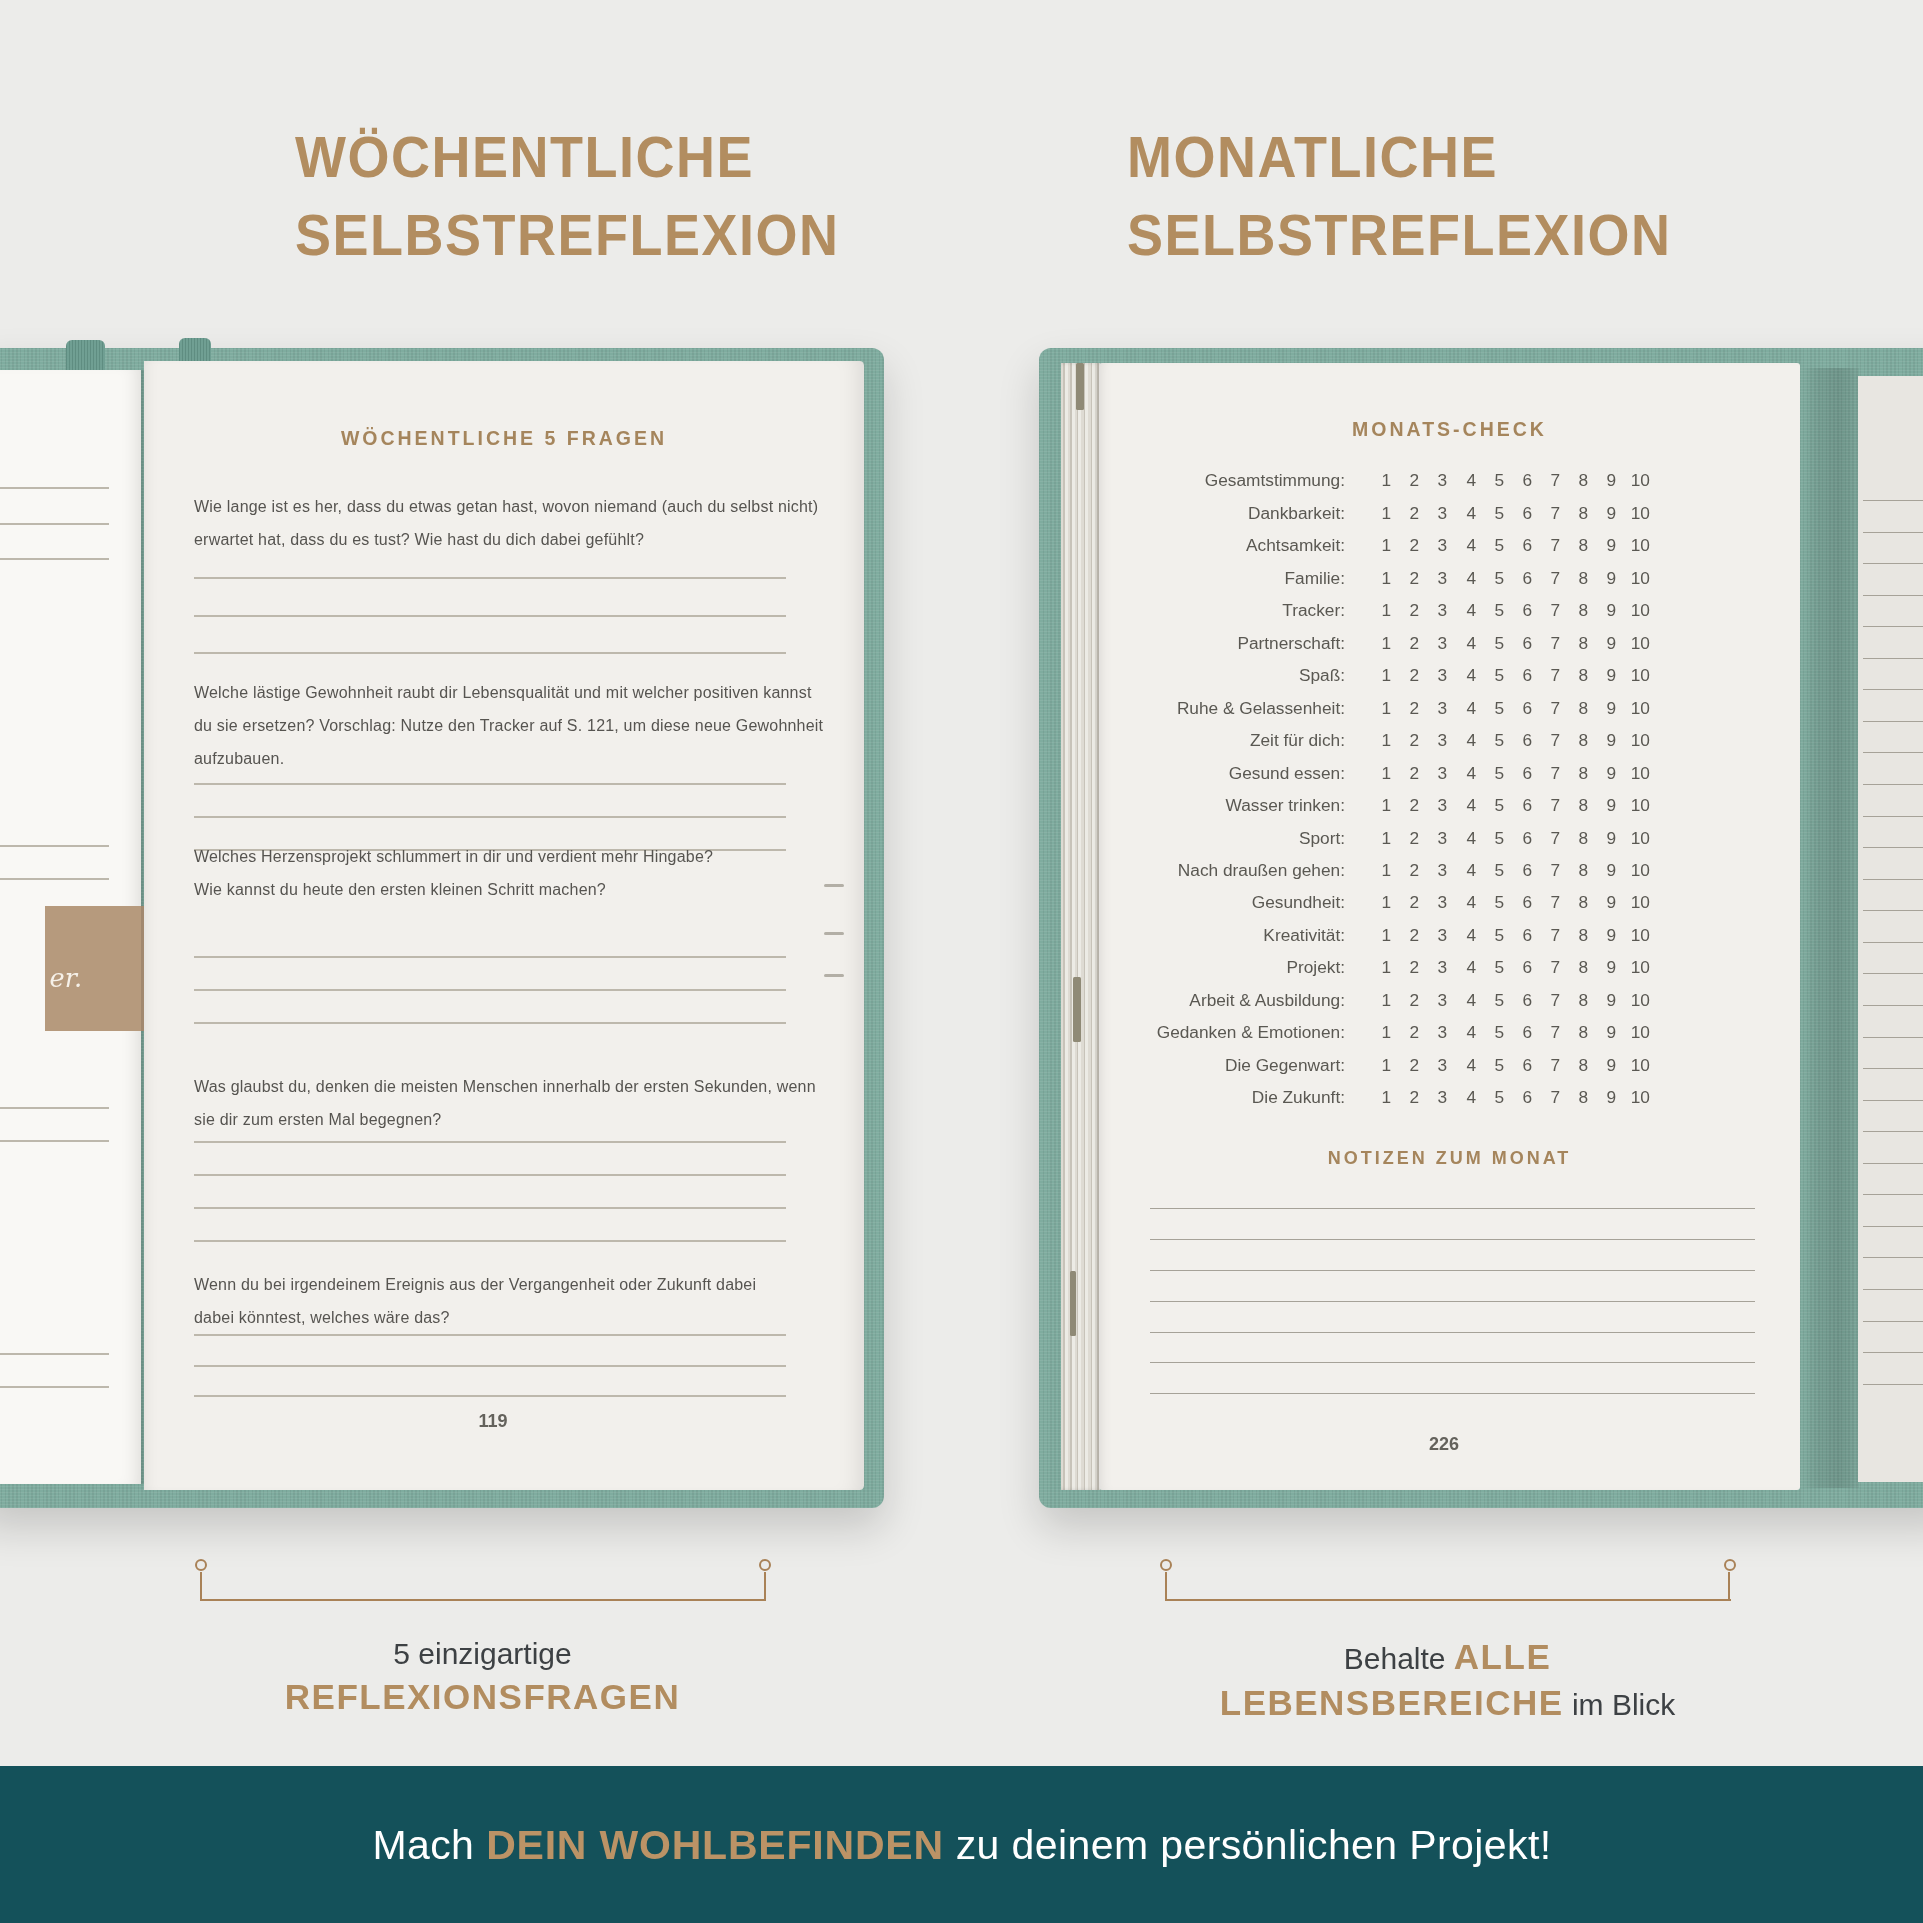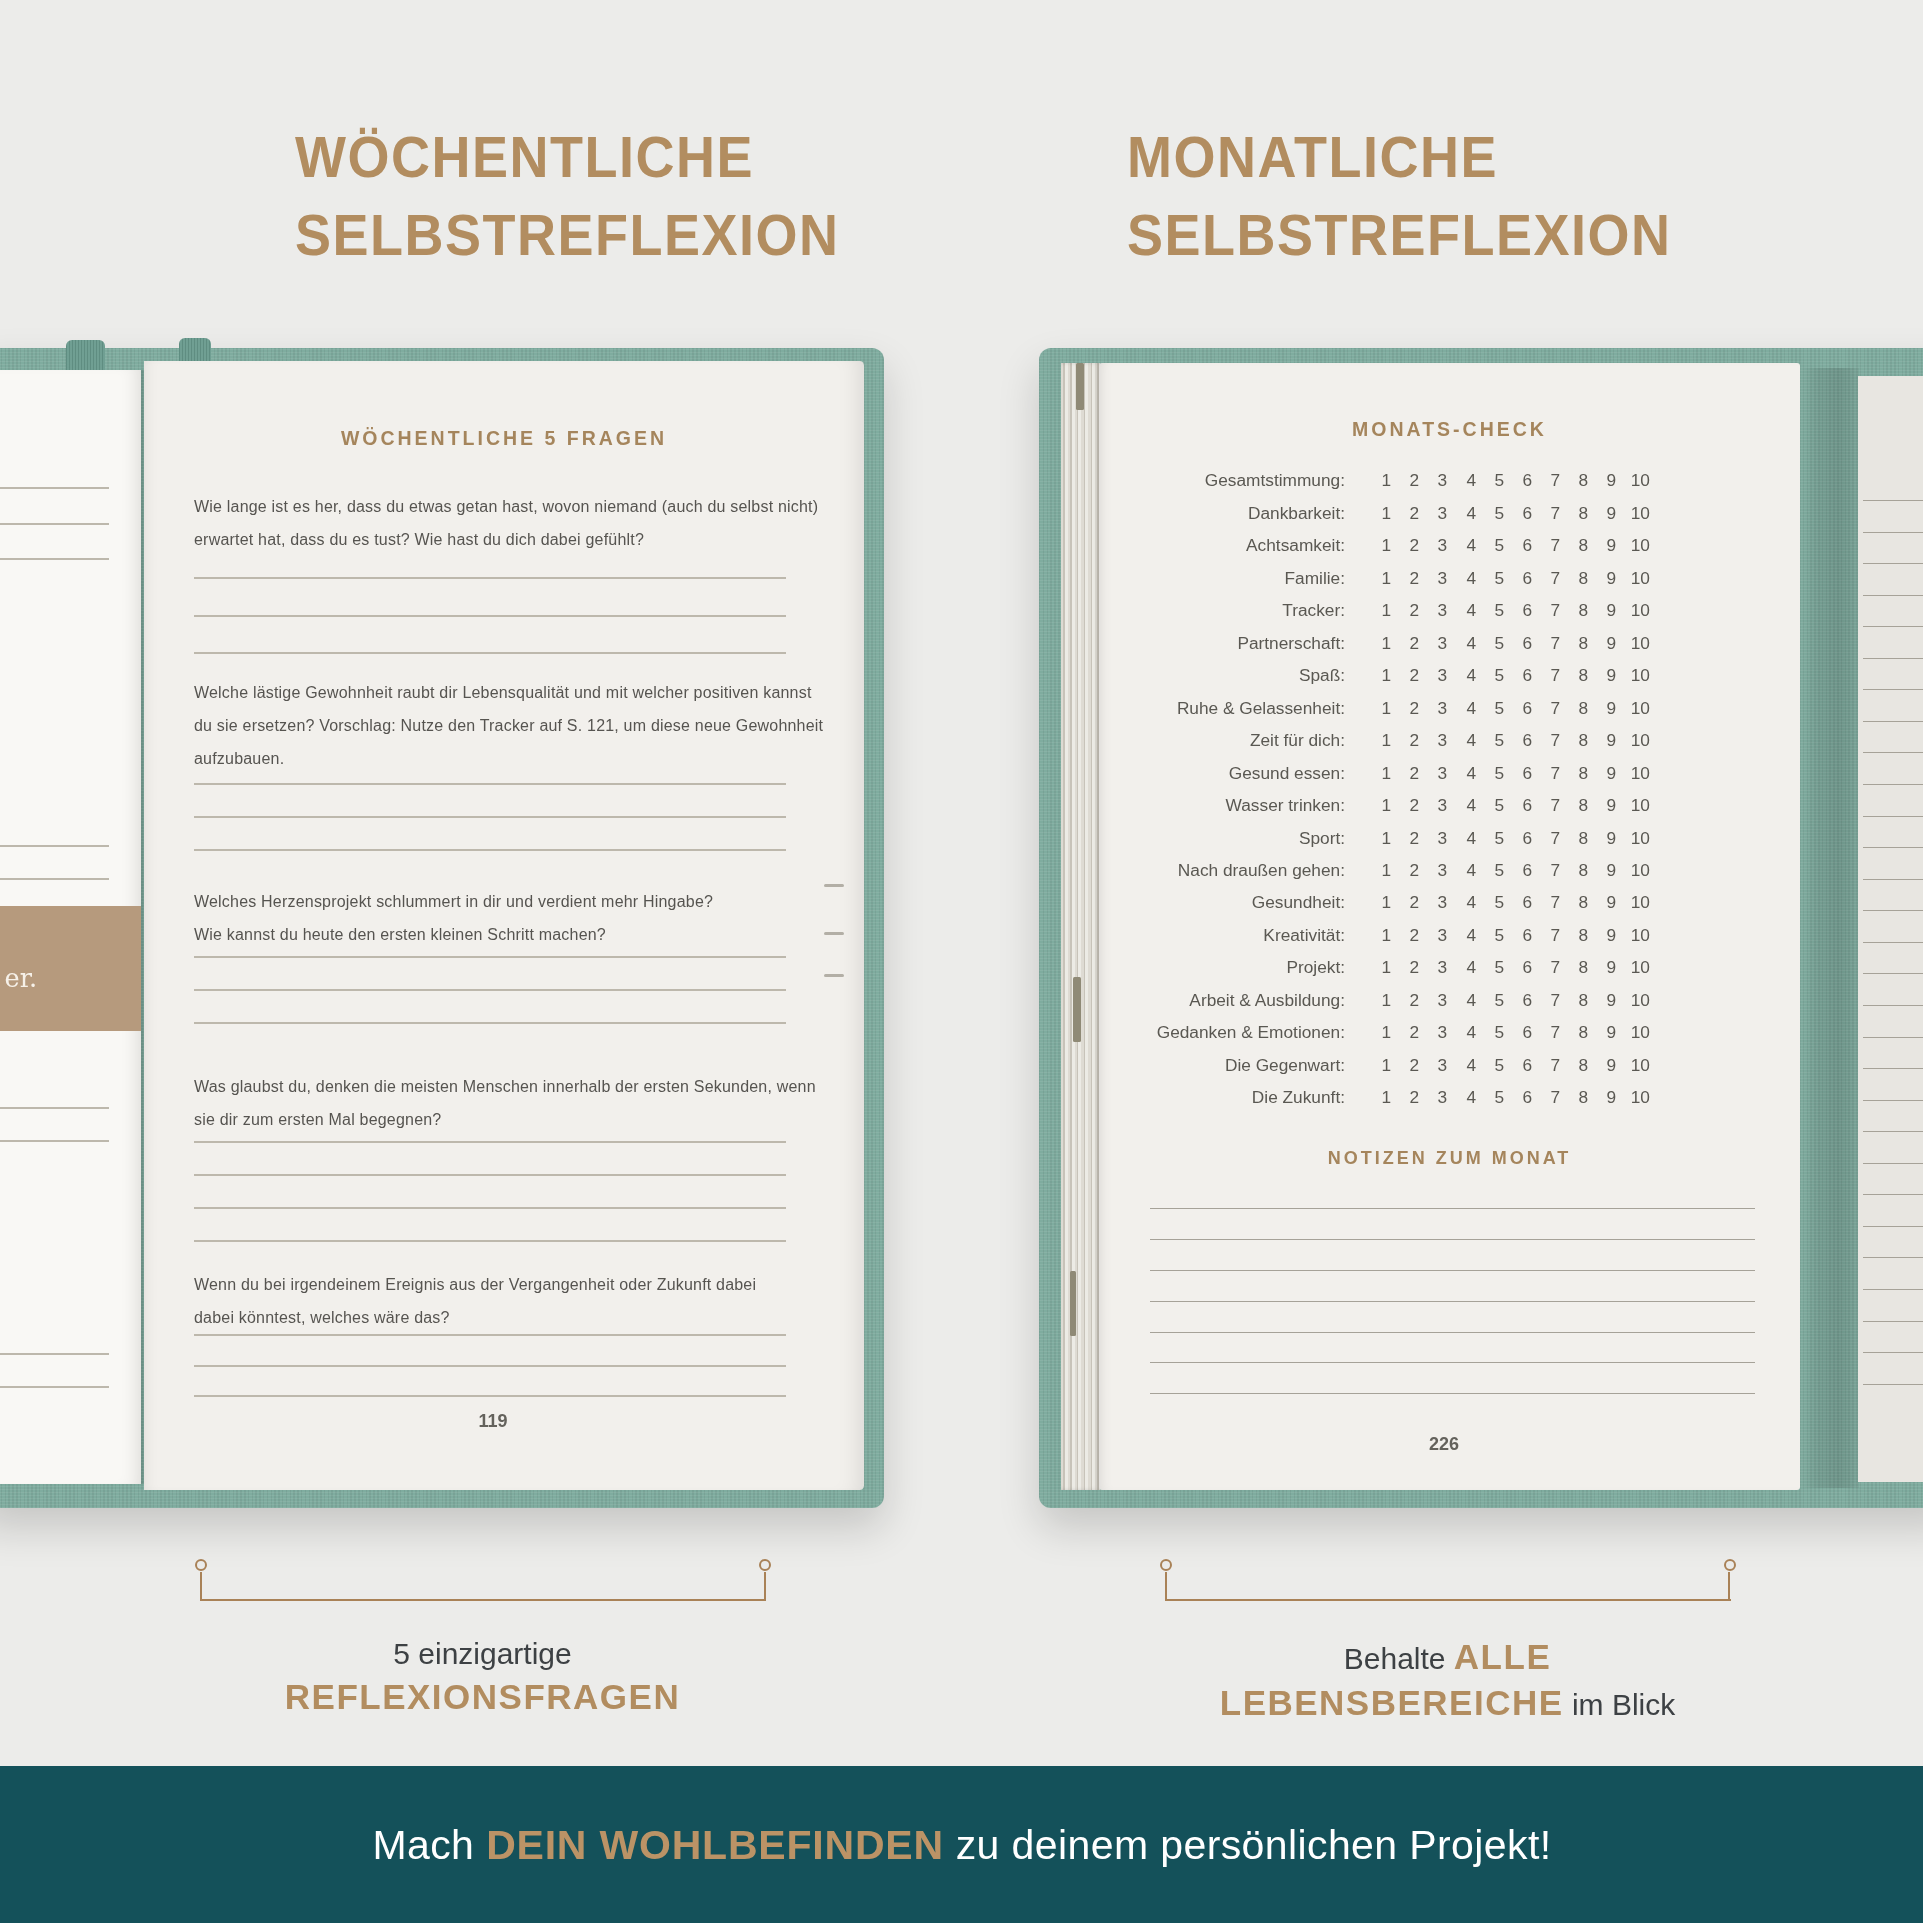--- a/index.html
+++ b/index.html
@@ -29,21 +29,21 @@
   .fore-edge-tick{position:absolute;background:#b3afa6;border-radius:1.5px;}
 
   .rule{position:absolute;height:1.5px;background:#bdb8ac;}
   .rule.thin{height:1.1px;background:#a6a298;}
 
   .page-title{position:absolute;font-weight:700;font-size:19.5px;letter-spacing:3px;color:#a5855c;text-align:center;white-space:nowrap;transform:scaleY(1.05);}
   .q-line{font-size:16px;line-height:33px;color:#565450;white-space:nowrap;letter-spacing:0.2px;}
   .question{position:absolute;}
   .page-number{position:absolute;font-size:18px;font-weight:700;color:#64625c;text-align:center;width:90px;}
 
-  .quote-block{position:absolute;background:#b69a7d;color:#f6f1e9;font-family:"DejaVu Serif",serif;font-size:25.6px;display:flex;align-items:flex-start;padding:57px 0 0 4.5px;box-sizing:border-box;}
+  .quote-block{position:absolute;background:#b69a7d;color:#f6f1e9;font-family:"DejaVu Serif",serif;font-style:italic;font-size:25.6px;display:flex;align-items:flex-start;padding:57px 0 0 4.5px;box-sizing:border-box;margin-left:45px;}
 
   
   .cat-row{position:absolute;height:32px;}
   .cat-label{position:absolute;left:0;top:0;width:239px;text-align:right;font-size:17.3px;color:#5a5852;white-space:nowrap;}
   .scale-num{position:absolute;top:0;width:28.6px;text-align:center;font-size:17.3px;color:#5a5852;}
 
   
   .badge{position:absolute;left:826px;top:479px;width:275px;height:275px;border-radius:50%;
     background:radial-gradient(circle at 42% 35%, #1d5e64, #15535a 70%);
     display:flex;flex-direction:column;align-items:center;justify-content:center;
@@ -108,21 +108,21 @@
         <div class="rule" style="left:194px;top:615px;width:592px;"></div>
         <div class="rule" style="left:194px;top:652px;width:592px;"></div>
         <div class="question" style="left:194px;top:676px;">
           <div class="q-line" style="">Welche lästige Gewohnheit raubt dir Lebensqualität und mit welcher positiven kannst</div>
           <div class="q-line" style="">du sie ersetzen? Vorschlag: Nutze den Tracker auf S. 121, um diese neue Gewohnheit</div>
           <div class="q-line" style="">aufzubauen.</div>
         </div>
         <div class="rule" style="left:194px;top:783px;width:592px;"></div>
         <div class="rule" style="left:194px;top:816px;width:592px;"></div>
         <div class="rule" style="left:194px;top:849px;width:592px;"></div>
-        <div class="question" style="left:194px;top:885px;">
+        <div class="question" style="left:194px;top:840px;">
           <div class="q-line" style="">Welches Herzensprojekt schlummert in dir und verdient mehr Hingabe?</div>
           <div class="q-line" style="">Wie kannst du heute den ersten kleinen Schritt machen?</div>
         </div>
         <div class="rule" style="left:194px;top:956px;width:592px;"></div>
         <div class="rule" style="left:194px;top:989px;width:592px;"></div>
         <div class="rule" style="left:194px;top:1022px;width:592px;"></div>
         <div class="question" style="left:194px;top:1070px;">
           <div class="q-line" style="">Was glaubst du, denken die meisten Menschen innerhalb der ersten Sekunden, wenn</div>
           <div class="q-line" style="">sie dir zum ersten Mal begegnen?</div>
         </div>

